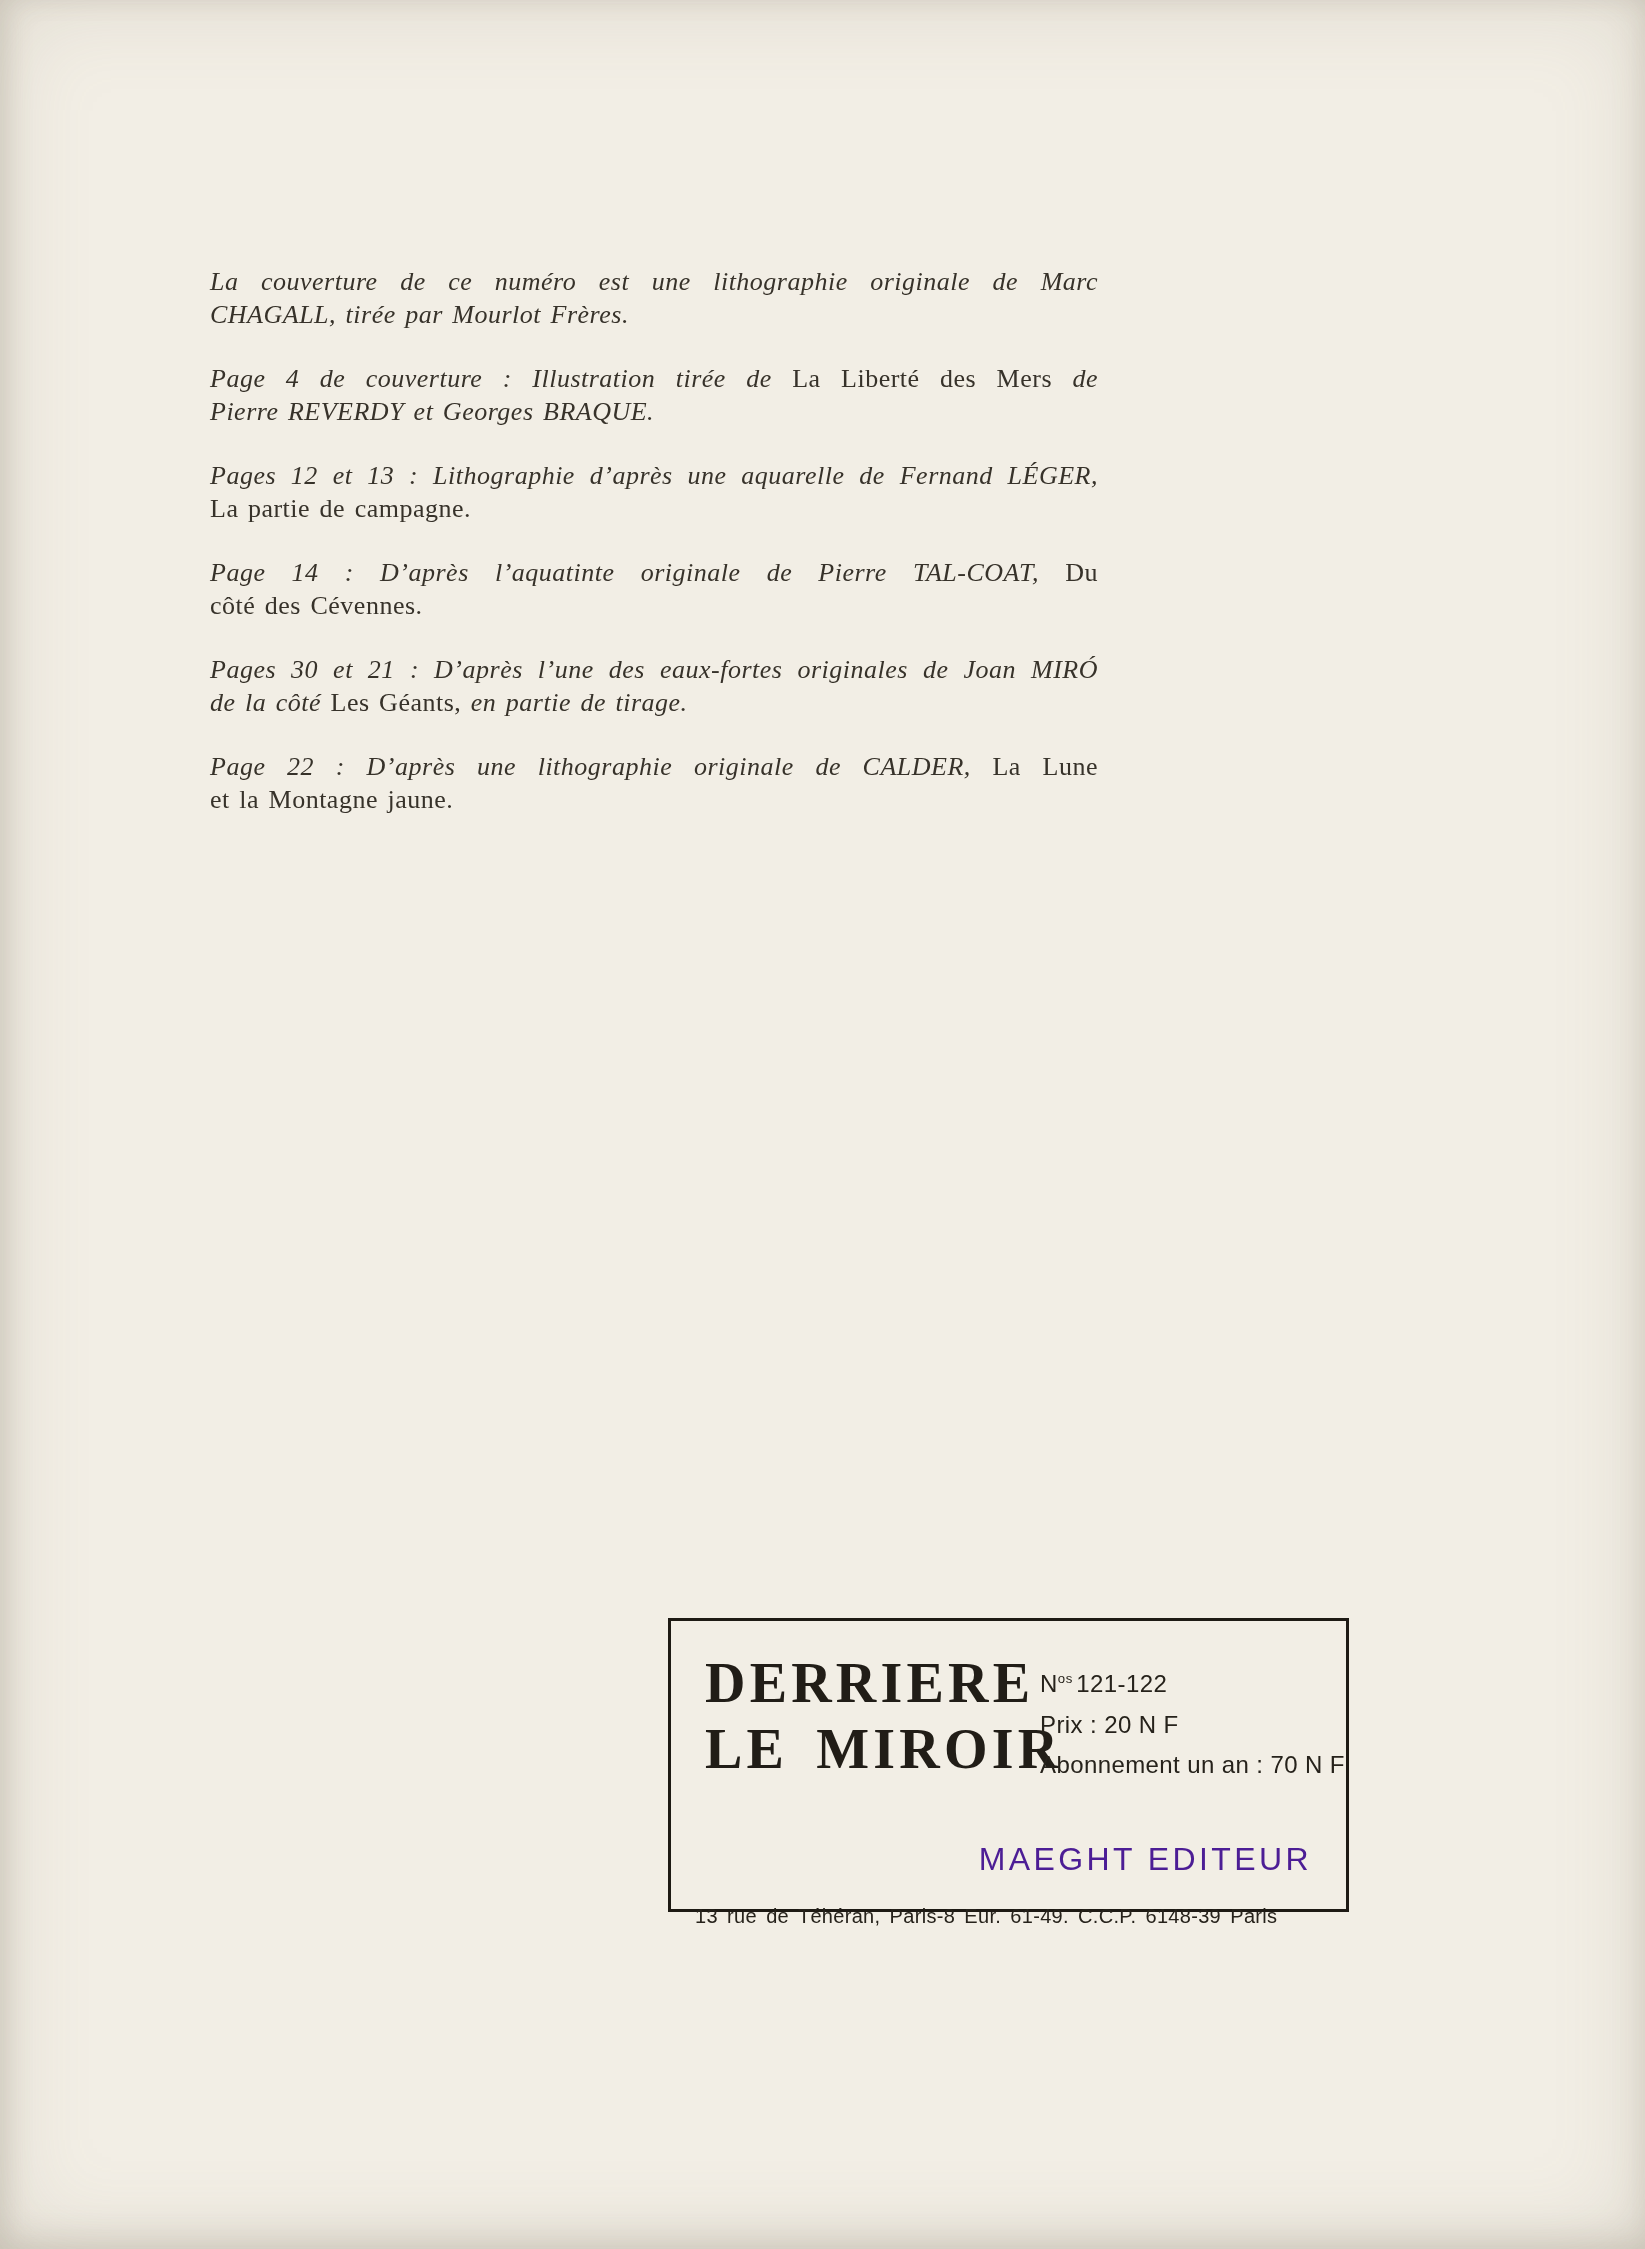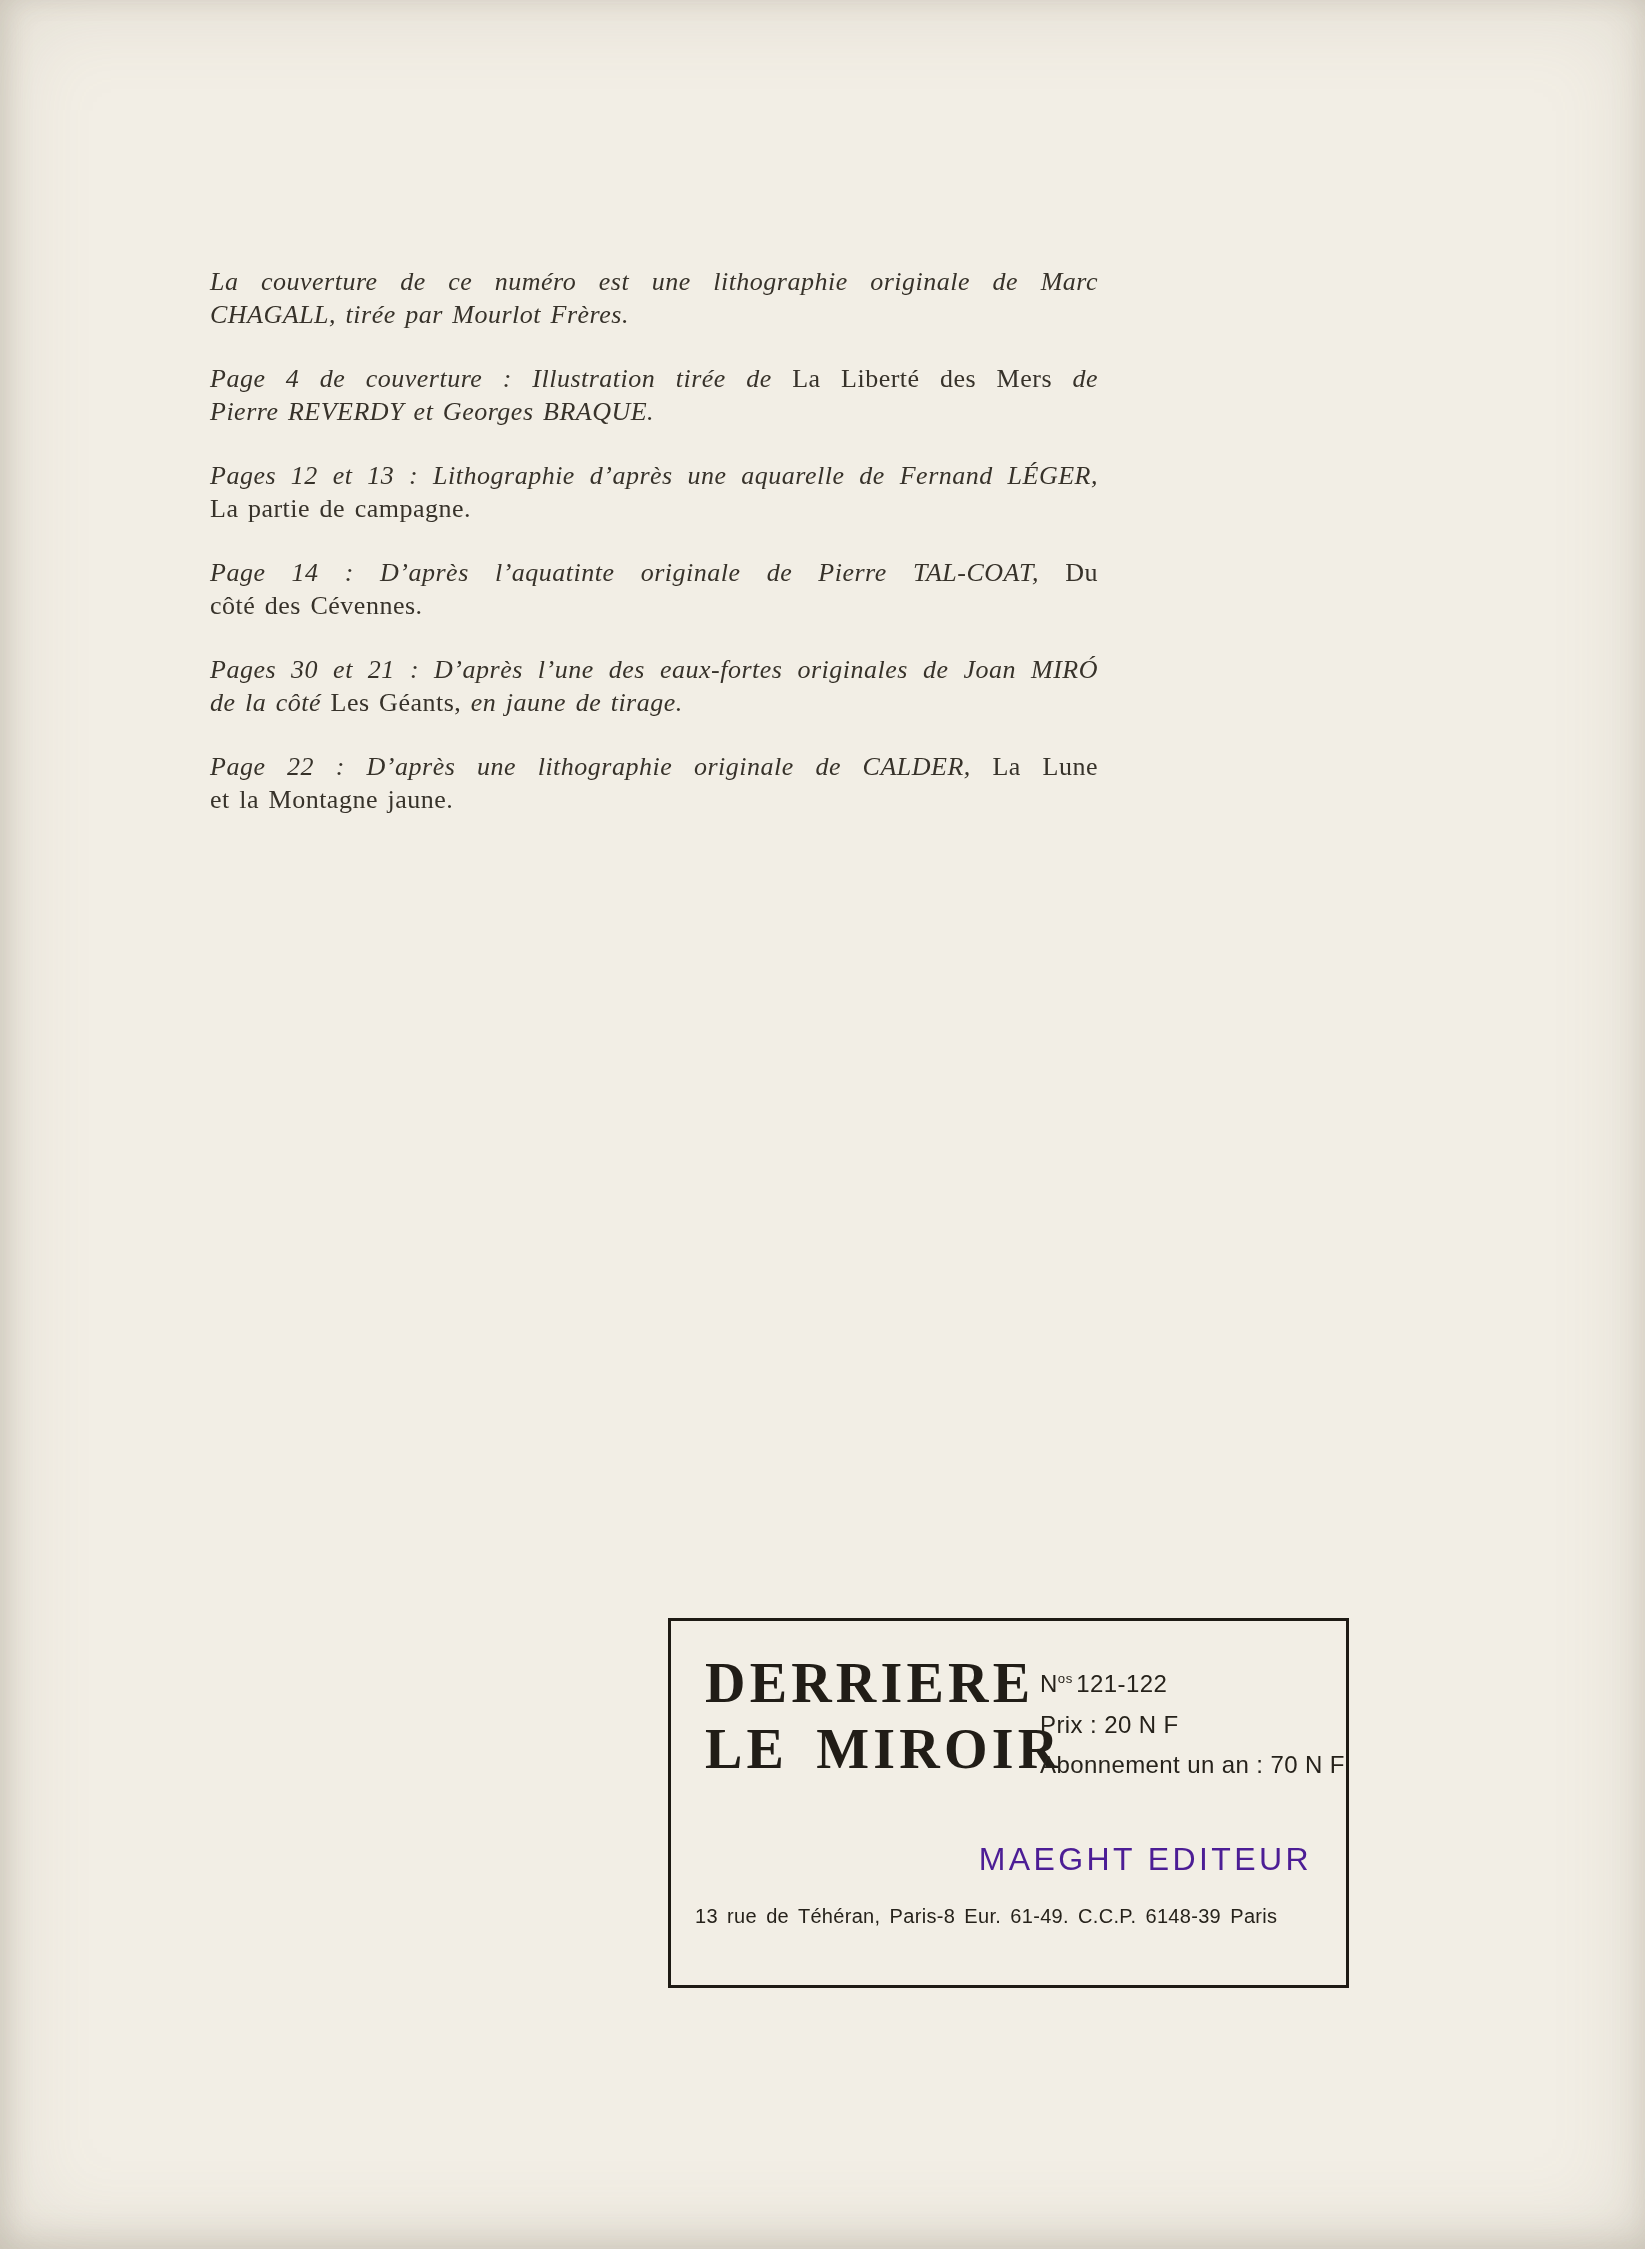--- a/index.html
+++ b/index.html
@@ -43,21 +43,21 @@
     text-align-last: justify;
   }
   .credits .roman { font-style: normal; }
 
   
   .colophon {
     position: absolute;
     left: 668px;
     top: 1618px;
     width: 681px;
-    height: 370px;
+    height: 294px;
     border: 3.4px solid #1e1a14;
     box-sizing: border-box;
   }
   .box-title {
     position: absolute;
     left: 34px;
     top: 29px;
     font-family: "Liberation Serif", "DejaVu Serif", serif;
     font-weight: bold;
     font-size: 56px;
@@ -120,21 +120,21 @@
       <div class="para">
         <div class="line justify"><span class="ital">Pages 12 et 13 : Lithographie d’après une aquarelle de Fernand LÉGER,</span></div>
         <div class="line"><span class="roman">La partie de campagne.</span></div>
       </div>
       <div class="para">
         <div class="line justify"><span class="ital">Page 14 : D’après l’aquatinte originale de Pierre TAL-COAT, </span><span class="roman">Du</span></div>
         <div class="line"><span class="roman">côté des Cévennes.</span></div>
       </div>
       <div class="para">
         <div class="line justify"><span class="ital">Pages 30 et 21 : D’après l’une des eaux-fortes originales de Joan MIRÓ</span></div>
-        <div class="line"><span class="ital">de la côté </span><span class="roman">Les Géants,</span><span class="ital"> en jaune de tirage.</span></div>
+        <div class="line"><span class="ital">de la côté </span><span class="roman">Les Géants,</span><span class="ital"> en partie de tirage.</span></div>
       </div>
       <div class="para">
         <div class="line justify"><span class="ital">Page 22 : D’après une lithographie originale de CALDER, </span><span class="roman">La Lune</span></div>
         <div class="line"><span class="roman">et la Montagne jaune.</span></div>
       </div>
     </div>
 
   <div class="colophon">
     <div class="box-title">
       <div>DERRIERE</div>

